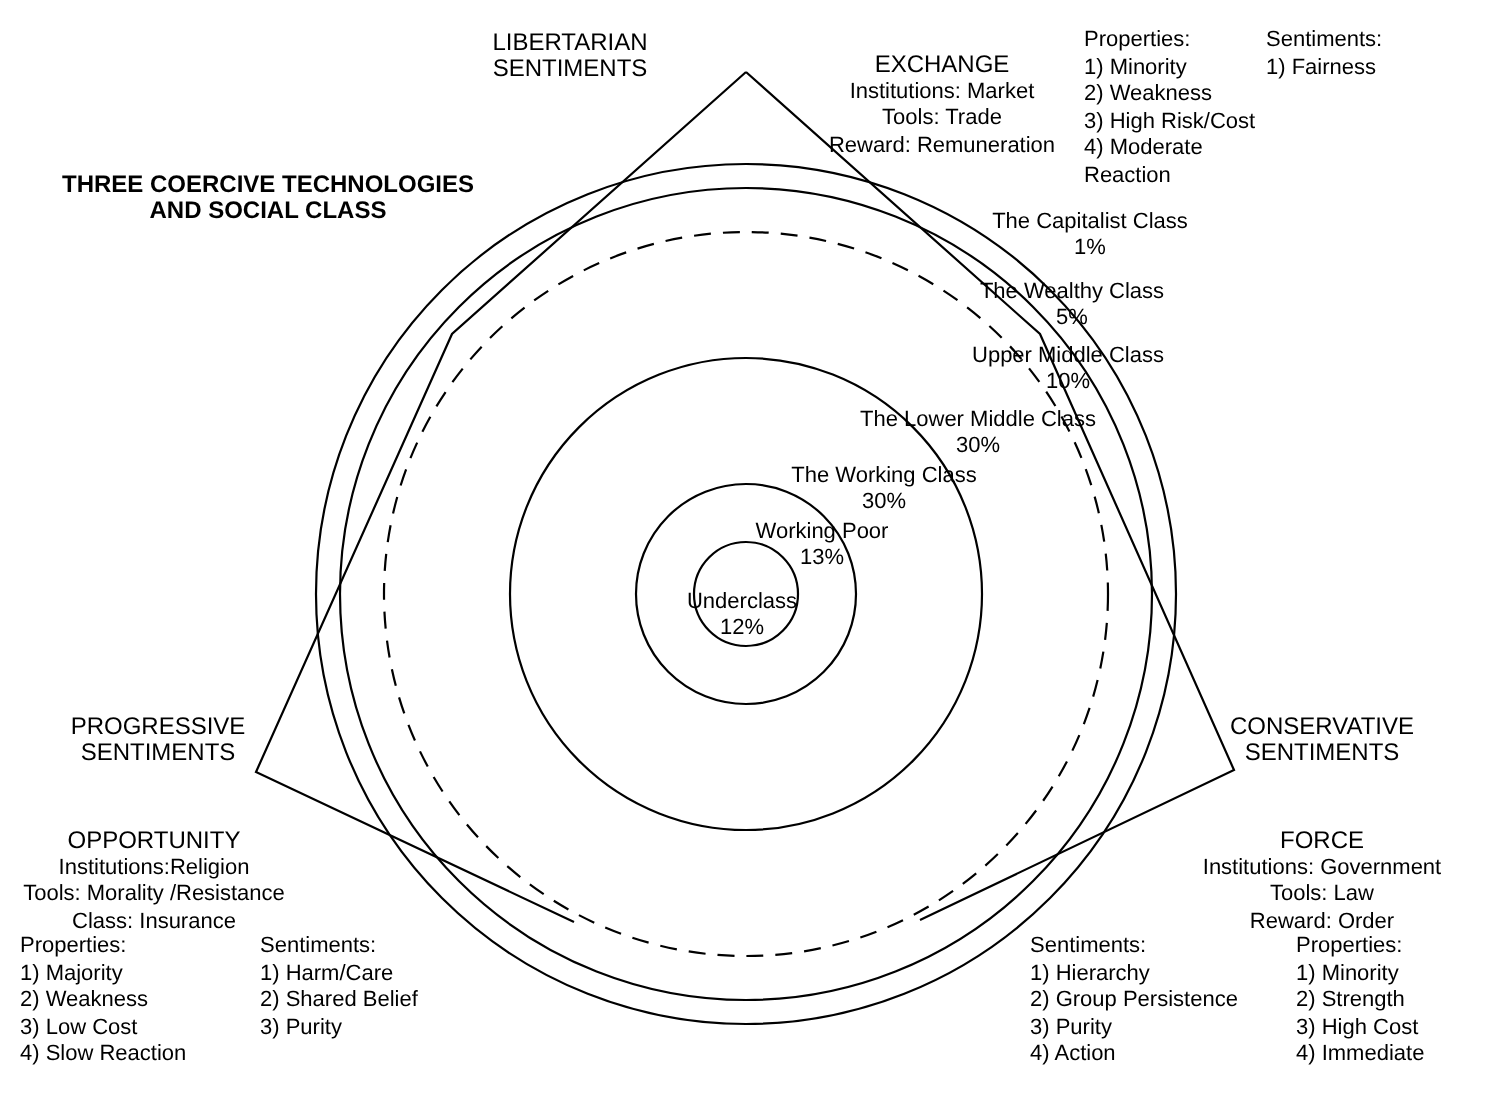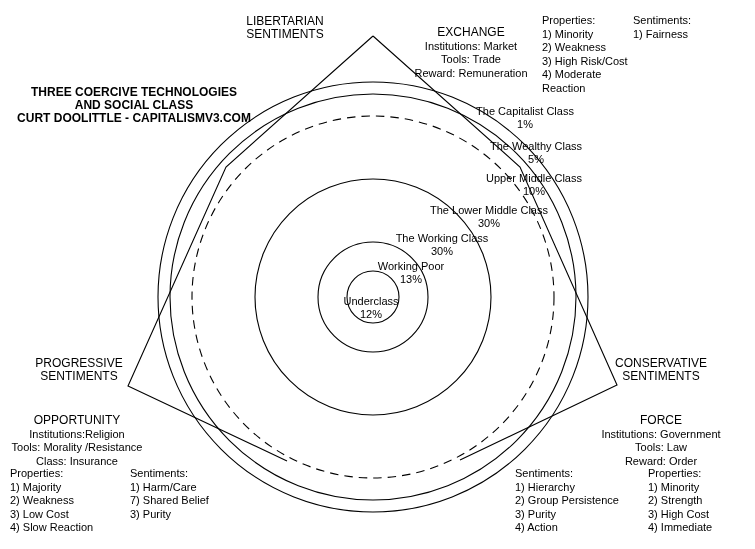--- a/index.html
+++ b/index.html
@@ -38,21 +38,20 @@
   </svg>
 
   <div class="abs ctr hdr" style="left:285px;top:15px">
     <div>LIBERTARIAN</div>
     <div>SENTIMENTS</div>
   </div>
 
   <div class="abs ctr title" style="left:134px;top:86px">
     <div>THREE COERCIVE TECHNOLOGIES</div>
     <div>AND SOCIAL CLASS</div>
-    <div>CURT DOOLITTLE - CAPITALISMV3.COM</div>
   </div>
 
   <div class="abs ctr tech" style="left:471px;top:14px">
     <div class="tname">EXCHANGE</div>
     <div>Institutions: Market</div>
     <div>Tools: Trade</div>
     <div>Reward: Remuneration</div>
   </div>
 
   <div class="abs list" style="left:542px;top:14px">
@@ -62,21 +61,21 @@
     <div>3) High Risk/Cost</div>
     <div>4) Moderate</div>
     <div>Reaction</div>
   </div>
 
   <div class="abs list" style="left:633px;top:14px">
     <div>Sentiments:</div>
     <div>1) Fairness</div>
   </div>
 
-  <div class="abs clabel" style="left:525px;top:105px">
+  <div class="abs clabel" style="left:545px;top:105px">
     <div>The Capitalist Class</div>
     <div>1%</div>
   </div>
   <div class="abs clabel" style="left:536px;top:140px">
     <div>The Wealthy Class</div>
     <div>5%</div>
   </div>
   <div class="abs clabel" style="left:534px;top:172px">
     <div>Upper Middle Class</div>
     <div>10%</div>
@@ -126,21 +125,21 @@
     <div>Properties:</div>
     <div>1) Majority</div>
     <div>2) Weakness</div>
     <div>3) Low Cost</div>
     <div>4) Slow Reaction</div>
   </div>
 
   <div class="abs list" style="left:130px;top:467px">
     <div>Sentiments:</div>
     <div>1) Harm/Care</div>
-    <div>7) Shared Belief</div>
+    <div>2) Shared Belief</div>
     <div>3) Purity</div>
   </div>
 
   <div class="abs list" style="left:515px;top:467px">
     <div>Sentiments:</div>
     <div>1) Hierarchy</div>
     <div>2) Group Persistence</div>
     <div>3) Purity</div>
     <div>4) Action</div>
   </div>

